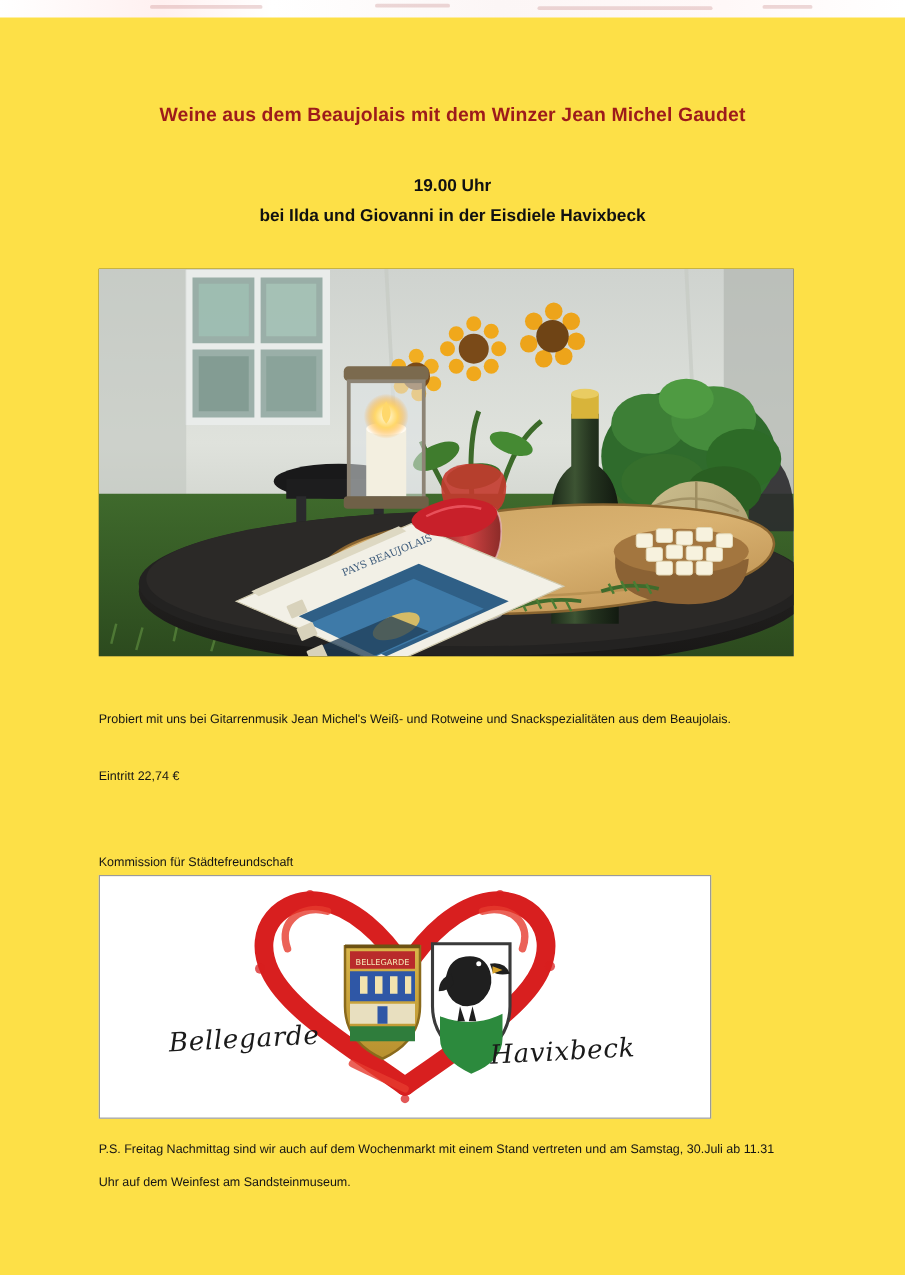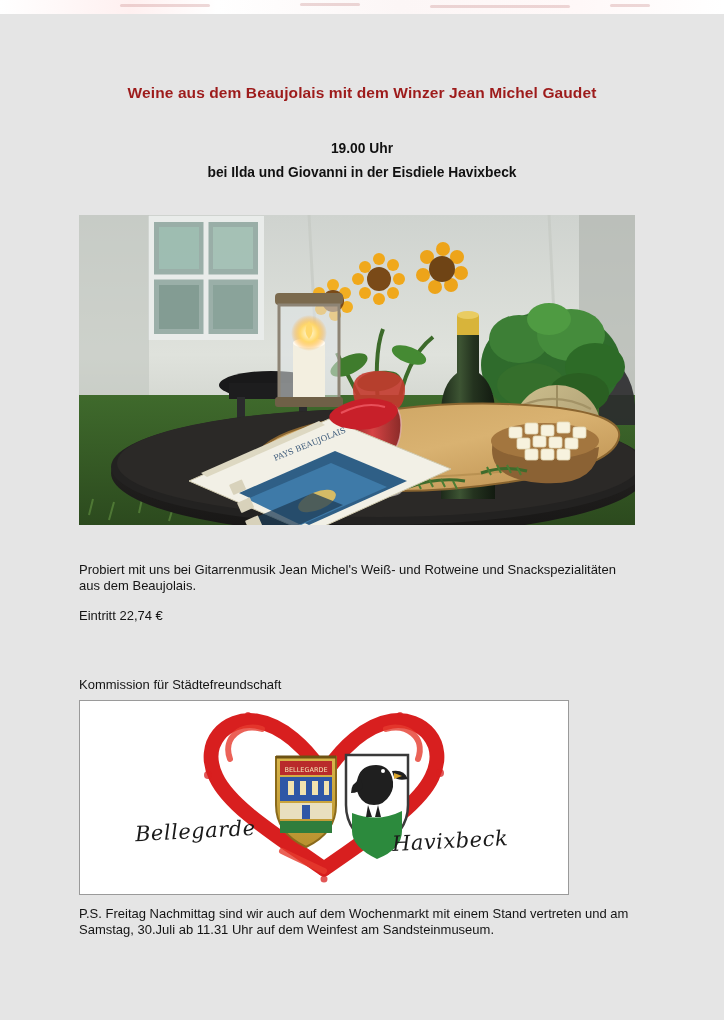--- a/index.html
+++ b/index.html
@@ -12,21 +12,21 @@
     height: 1020px;
     overflow: hidden;
     font-family: "Liberation Sans", sans-serif;
     color: #1b1b1b;
     position: relative;
   }
   .page {
     position: relative;
     width: 724px;
     height: 1020px;
-    background: #e5e5e5;
+    background: #fde047;
   }
   
   .scan-top {
     position: absolute;
     top: 0; left: 0; right: 0;
     height: 14px;
     background: linear-gradient(90deg, rgba(255,255,255,1) 0%, rgba(255,240,240,1) 18%, rgba(255,255,255,1) 30%, rgba(252,246,246,1) 55%, rgba(255,248,248,1) 80%, rgba(255,255,255,1) 100%);
   }
   .scan-streak {
     position: absolute;
@@ -63,22 +63,22 @@
     top: 215px;
     width: 556px;
     height: 310px;
     overflow: hidden;
     background: #2a2a2a;
   }
   .photo svg { display: block; }
 
   .body-text {
     position: absolute;
-    font-size: 13px;
-    line-height: 16px;
+    font-size: 10px;
+    line-height: 27px;
     color: #141414;
   }
   .p-intro {
     left: 79px;
     top: 562px;
     width: 556px;
   }
   .p-price {
     left: 79px;
     top: 608px;

